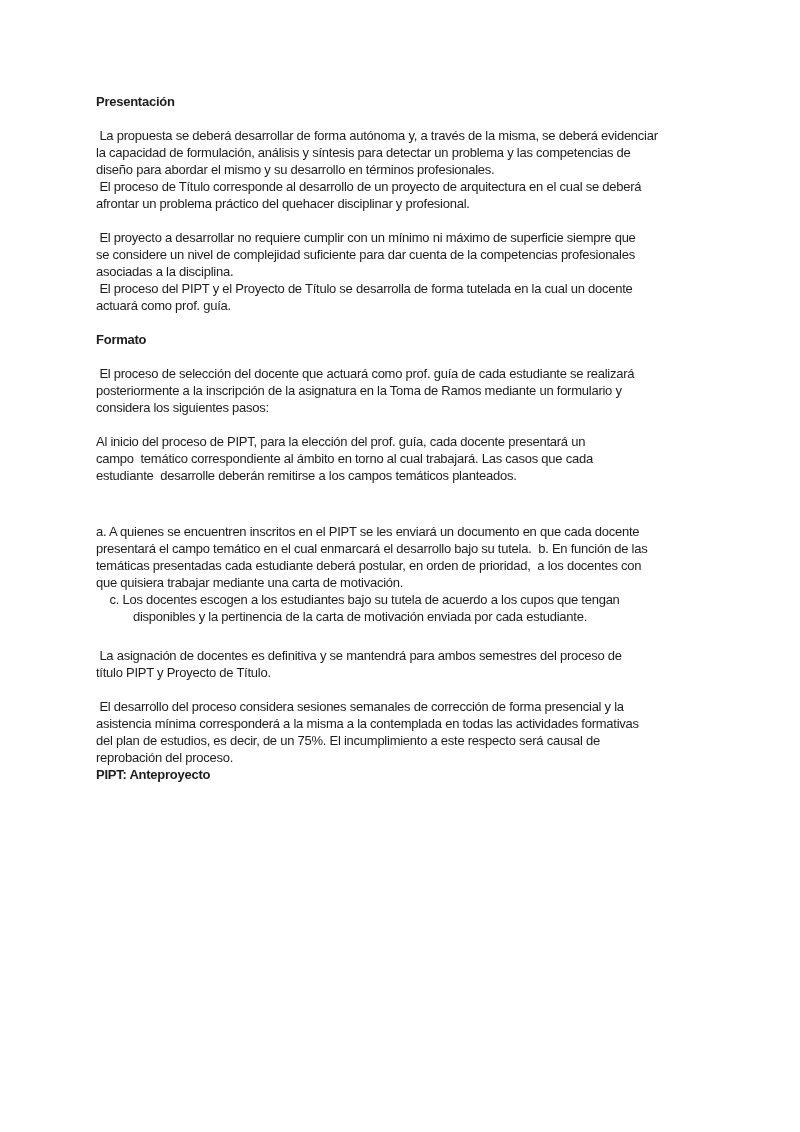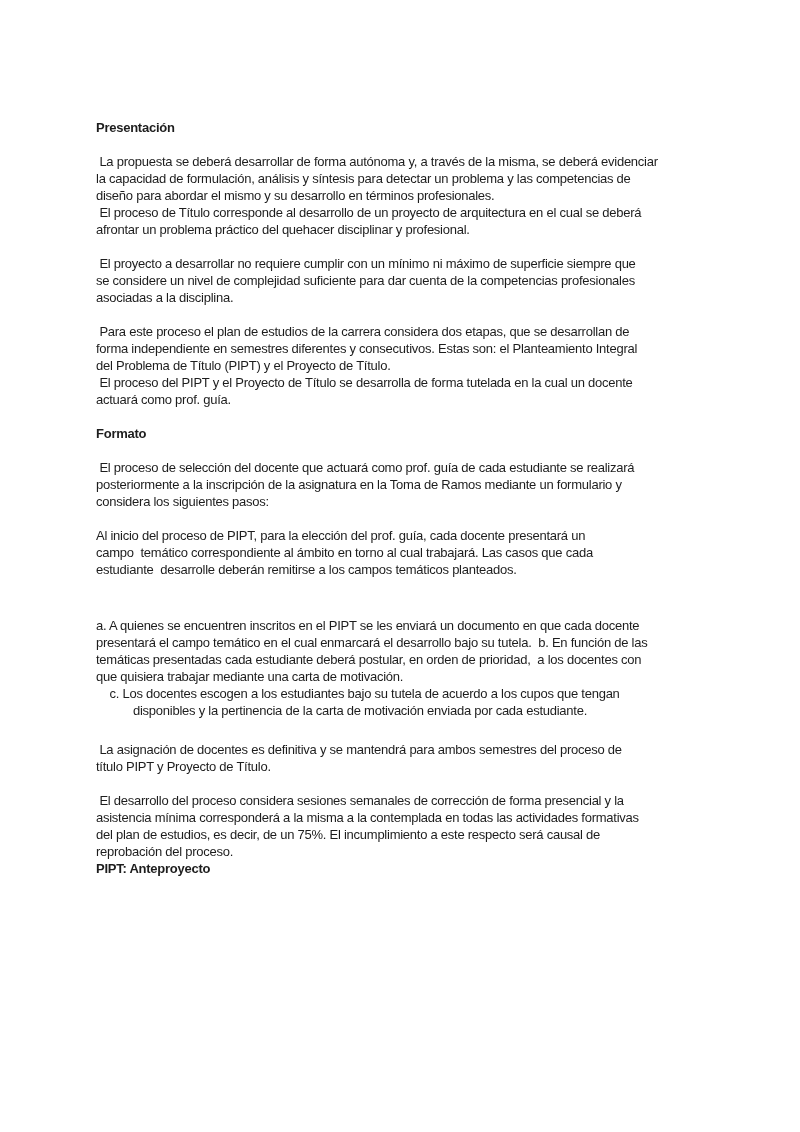--- a/index.html
+++ b/index.html
@@ -32,21 +32,21 @@
     letter-spacing: -0.25px;
     white-space: pre-wrap;
     margin: 0;
   }
   .heading {
     font-weight: 700;
   }
   
   .mt-blank { margin-top: 17px; }
   .mt-22   { margin-top: 22px; }
-  .mt-26   { margin-top: 26px; }
+  .mt-26   { }
   .mt-30   { margin-top: 39px; }
 </style>
 </head>
 <body>
 
 <div class="page">
   <div class="content">
 
     <section>
     </section>
@@ -54,23 +54,20 @@
     <section>
       <div class="txt heading mt-26">Presentación</div>
       <div class="txt mt-blank"> La propuesta se deberá desarrollar de forma autónoma y, a través de la misma, se deberá evidenciar
 la capacidad de formulación, análisis y síntesis para detectar un problema y las competencias de
 diseño para abordar el mismo y su desarrollo en términos profesionales.</div>
       <div class="txt"> El proceso de Título corresponde al desarrollo de un proyecto de arquitectura en el cual se deberá
 afrontar un problema práctico del quehacer disciplinar y profesional.</div>
       <div class="txt mt-blank"> El proyecto a desarrollar no requiere cumplir con un mínimo ni máximo de superficie siempre que
 se considere un nivel de complejidad suficiente para dar cuenta de la competencias profesionales
 asociadas a la disciplina.</div>
-      <div class="txt mt-blank"> Para este proceso el plan de estudios de la carrera considera dos etapas, que se desarrollan de
-forma independiente en semestres diferentes y consecutivos. Estas son: el Planteamiento Integral
-del Problema de Título (PIPT) y el Proyecto de Título.</div>
     </section>
 
     <section>
       <div class="txt"> El proceso del PIPT y el Proyecto de Título se desarrolla de forma tutelada en la cual un docente
 actuará como prof. guía.</div>
       <div class="txt heading mt-blank">Formato</div>
       <div class="txt mt-blank"> El proceso de selección del docente que actuará como prof. guía de cada estudiante se realizará
 posteriormente a la inscripción de la asignatura en la Toma de Ramos mediante un formulario y
 considera los siguientes pasos:</div>
       <div class="txt mt-blank">Al inicio del proceso de PIPT, para la elección del prof. guía, cada docente presentará un

